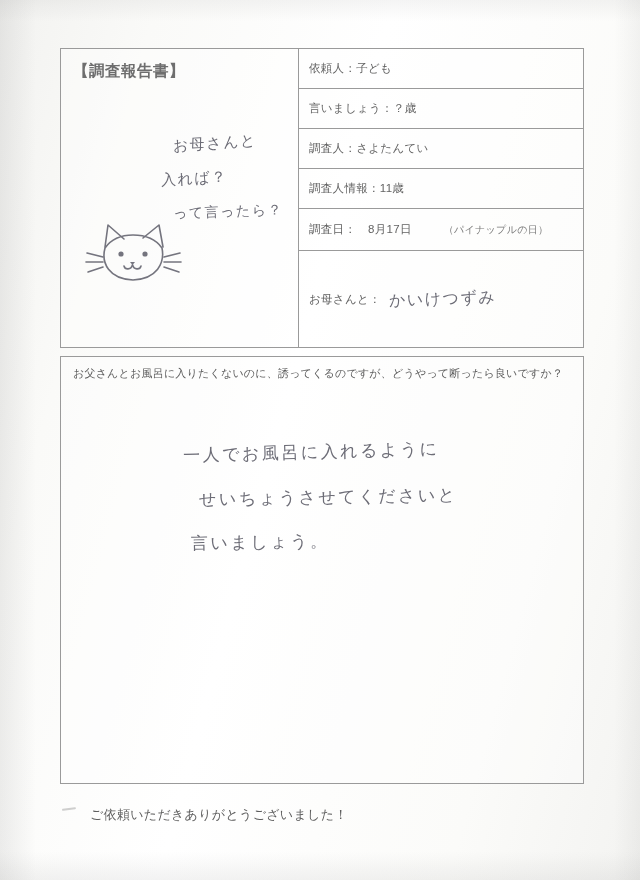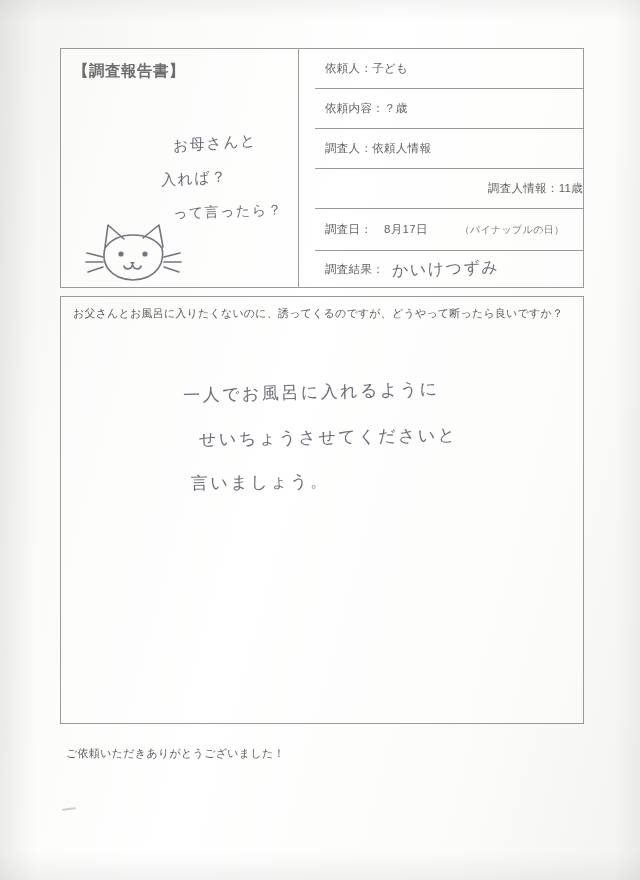--- a/index.html
+++ b/index.html
@@ -40,24 +40,23 @@
     left: 60px;
     top: 48px;
     width: 524px;
   }
 
   
   .top-table {
     display: flex;
     border: 1px solid #9a9a9a;
     border-right: 1px solid #9a9a9a;
-    height: 240px;
+    height: 300px;
     box-sizing: border-box;
     background: rgba(255,255,255,0.35);
-    gap: 16px;
   }
   .top-left {
     width: 238px;
     border-right: 1px solid #9a9a9a;
     box-sizing: border-box;
     position: relative;
     padding: 12px 10px 0 12px;
   }
   .doc-title {
     font-size: 15.5px;
@@ -108,21 +107,21 @@
     align-items: center;
     padding-left: 10px;
     font-size: 11.5px;
     color: #636363;
     letter-spacing: 0.3px;
   }
   .trow:last-child { border-bottom: none; }
   .r1 { height: 40px; }
   .r2 { height: 40px; }
   .r3 { height: 40px; }
-  .r4 { height: 40px; justify-content: flex-end; }
+  .r4 { height: 40px; }
   .r5 { height: 42px; }
   .r6 { flex: 1; }
   .sub {
     margin-left: 32px;
     font-size: 10px;
     color: #7a7a7a;
   }
   .result-hand {
     font-family: "DejaVu Sans", sans-serif;
     font-size: 16px;
@@ -174,23 +173,24 @@
     letter-spacing: 2.5px;
     transform-origin: left center;
   }
   .a1 { left: 122px; top: 0px;  transform: rotate(-1.5deg); }
   .a2 { left: 138px; top: 44px; transform: rotate(-1deg); }
   .a3 { left: 130px; top: 88px; transform: rotate(-1deg); }
 
   .thanks {
     margin-top: 22px;
     padding-left: 6px;
-    font-size: 11px;
+    font-size: 13px;
     color: #5e5e5e;
     letter-spacing: 0.3px;
+    margin-left: 24px;
   }
 
   .speck {
     position: absolute;
     left: 62px;
     top: 808px;
     width: 14px;
     height: 2px;
     background: rgba(120,120,120,0.35);
     transform: rotate(-8deg);
@@ -235,34 +235,34 @@
             <path d="M87 50 L102 55"></path>
           </g>
         </svg>
       </div>
 
       <div class="top-right">
         <div class="trow r1">
           <span>依頼人：子ども</span>
         </div>
         <div class="trow r2">
-          <span>依頼内容：？歳</span>
+          <span>言いましょう：？歳</span>
         </div>
         <div class="trow r3">
-          <span>調査人：依頼人情報</span>
+          <span>調査人：さよたんてい</span>
         </div>
         <div class="trow r4">
           <span>調査人情報：11歳</span>
         </div>
         <div class="trow r5">
           <span>調査日：　8月17日</span>
           <span class="sub">（パイナップルの日）</span>
         </div>
         <div class="trow r6">
-          <span>調査結果：</span>
+          <span>お母さんと：</span>
           <span class="result-hand">かいけつずみ</span>
         </div>
       </div>
     </div>
 
     <div class="body-box">
       <div class="req-sep"></div>
       <div class="req-text">お父さんとお風呂に入りたくないのに、誘ってくるのですが、どうやって断ったら良いですか？</div>
 
       <div class="answer">

